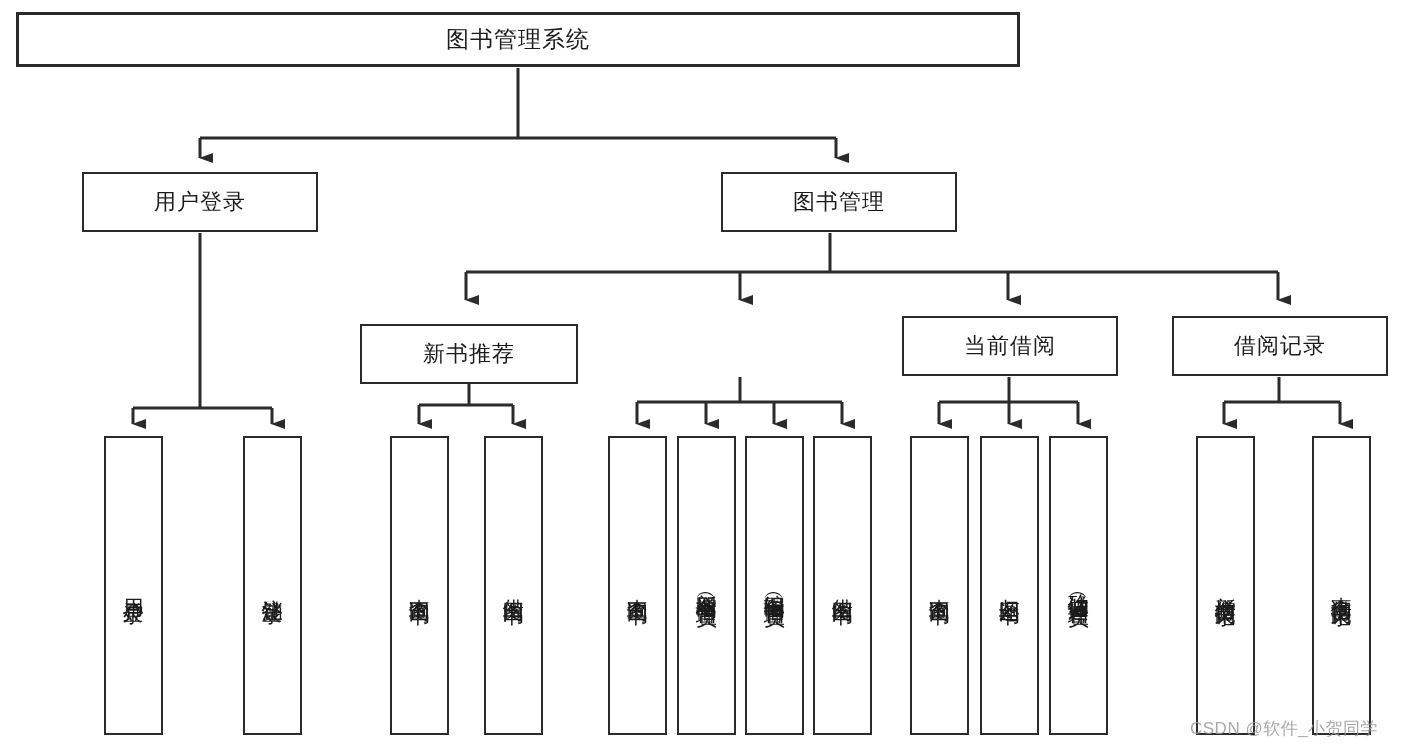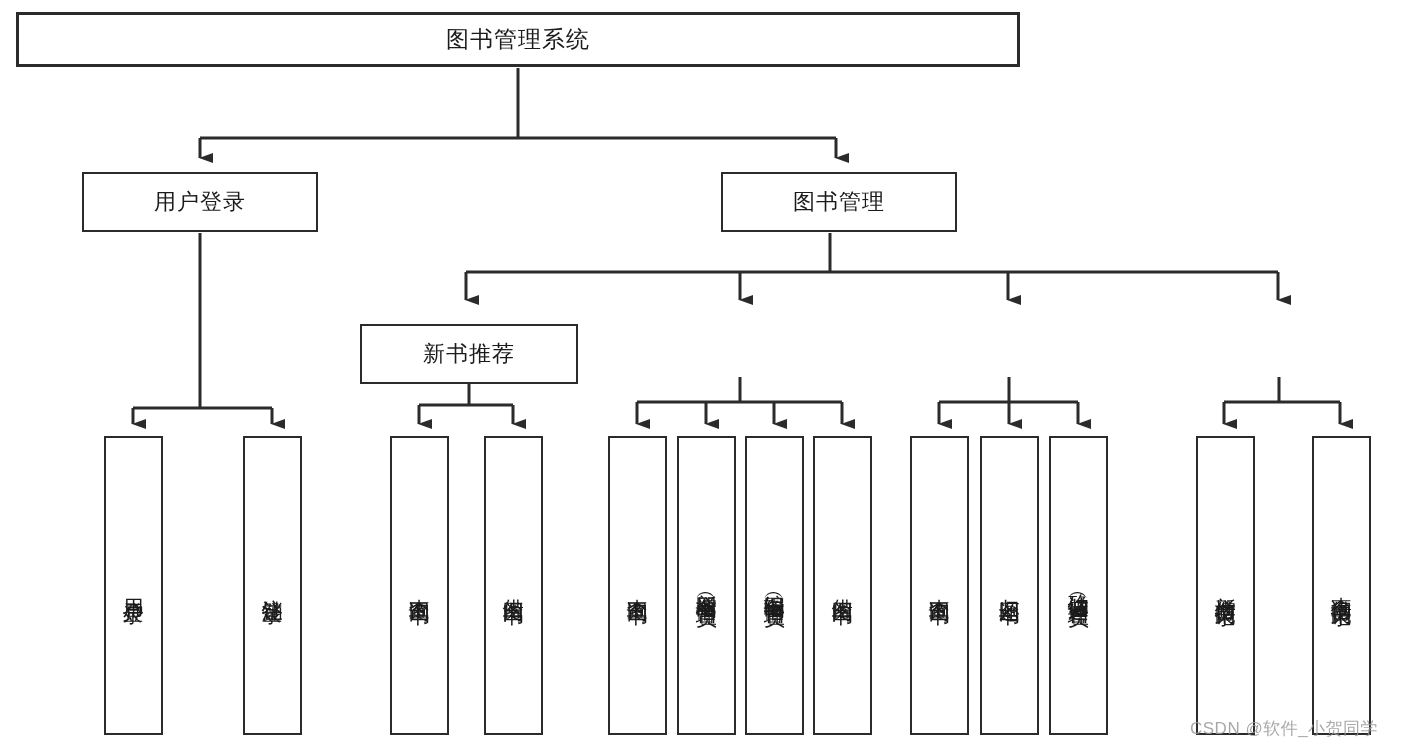--- a/index.html
+++ b/index.html
@@ -83,20 +83,26 @@
   <div class="node h" style="left:82px;top:172px;width:236px;height:60px;">
     <span class="lbl">用户登录</span>
   </div>
   <div class="node h" style="left:712px;top:172px;width:236px;height:60px;margin-left:9px;">
     <span class="lbl">图书管理</span>
   </div>
 
   <div class="node h" style="left:360px;top:316px;width:218px;height:60px;margin-top:8px;">
     <span class="lbl">新书推荐</span>
   </div>
+  <div class="node h" style="left:902px;top:316px;width:216px;height:60px;">
+    <span class="lbl">当前借阅</span>
+  </div>
+  <div class="node h" style="left:1172px;top:316px;width:216px;height:60px;">
+    <span class="lbl">借阅记录</span>
+  </div>
 
   <div class="node v" style="left:104px;top:436px;width:59px;height:299px;">
     <span class="lbl">用户登录</span>
   </div>
   <div class="node v" style="left:243px;top:436px;width:59px;height:299px;">
     <span class="lbl">注销登录</span>
   </div>
 
   <div class="node v" style="left:390px;top:436px;width:59px;height:299px;">
     <span class="lbl">查询图书</span>

